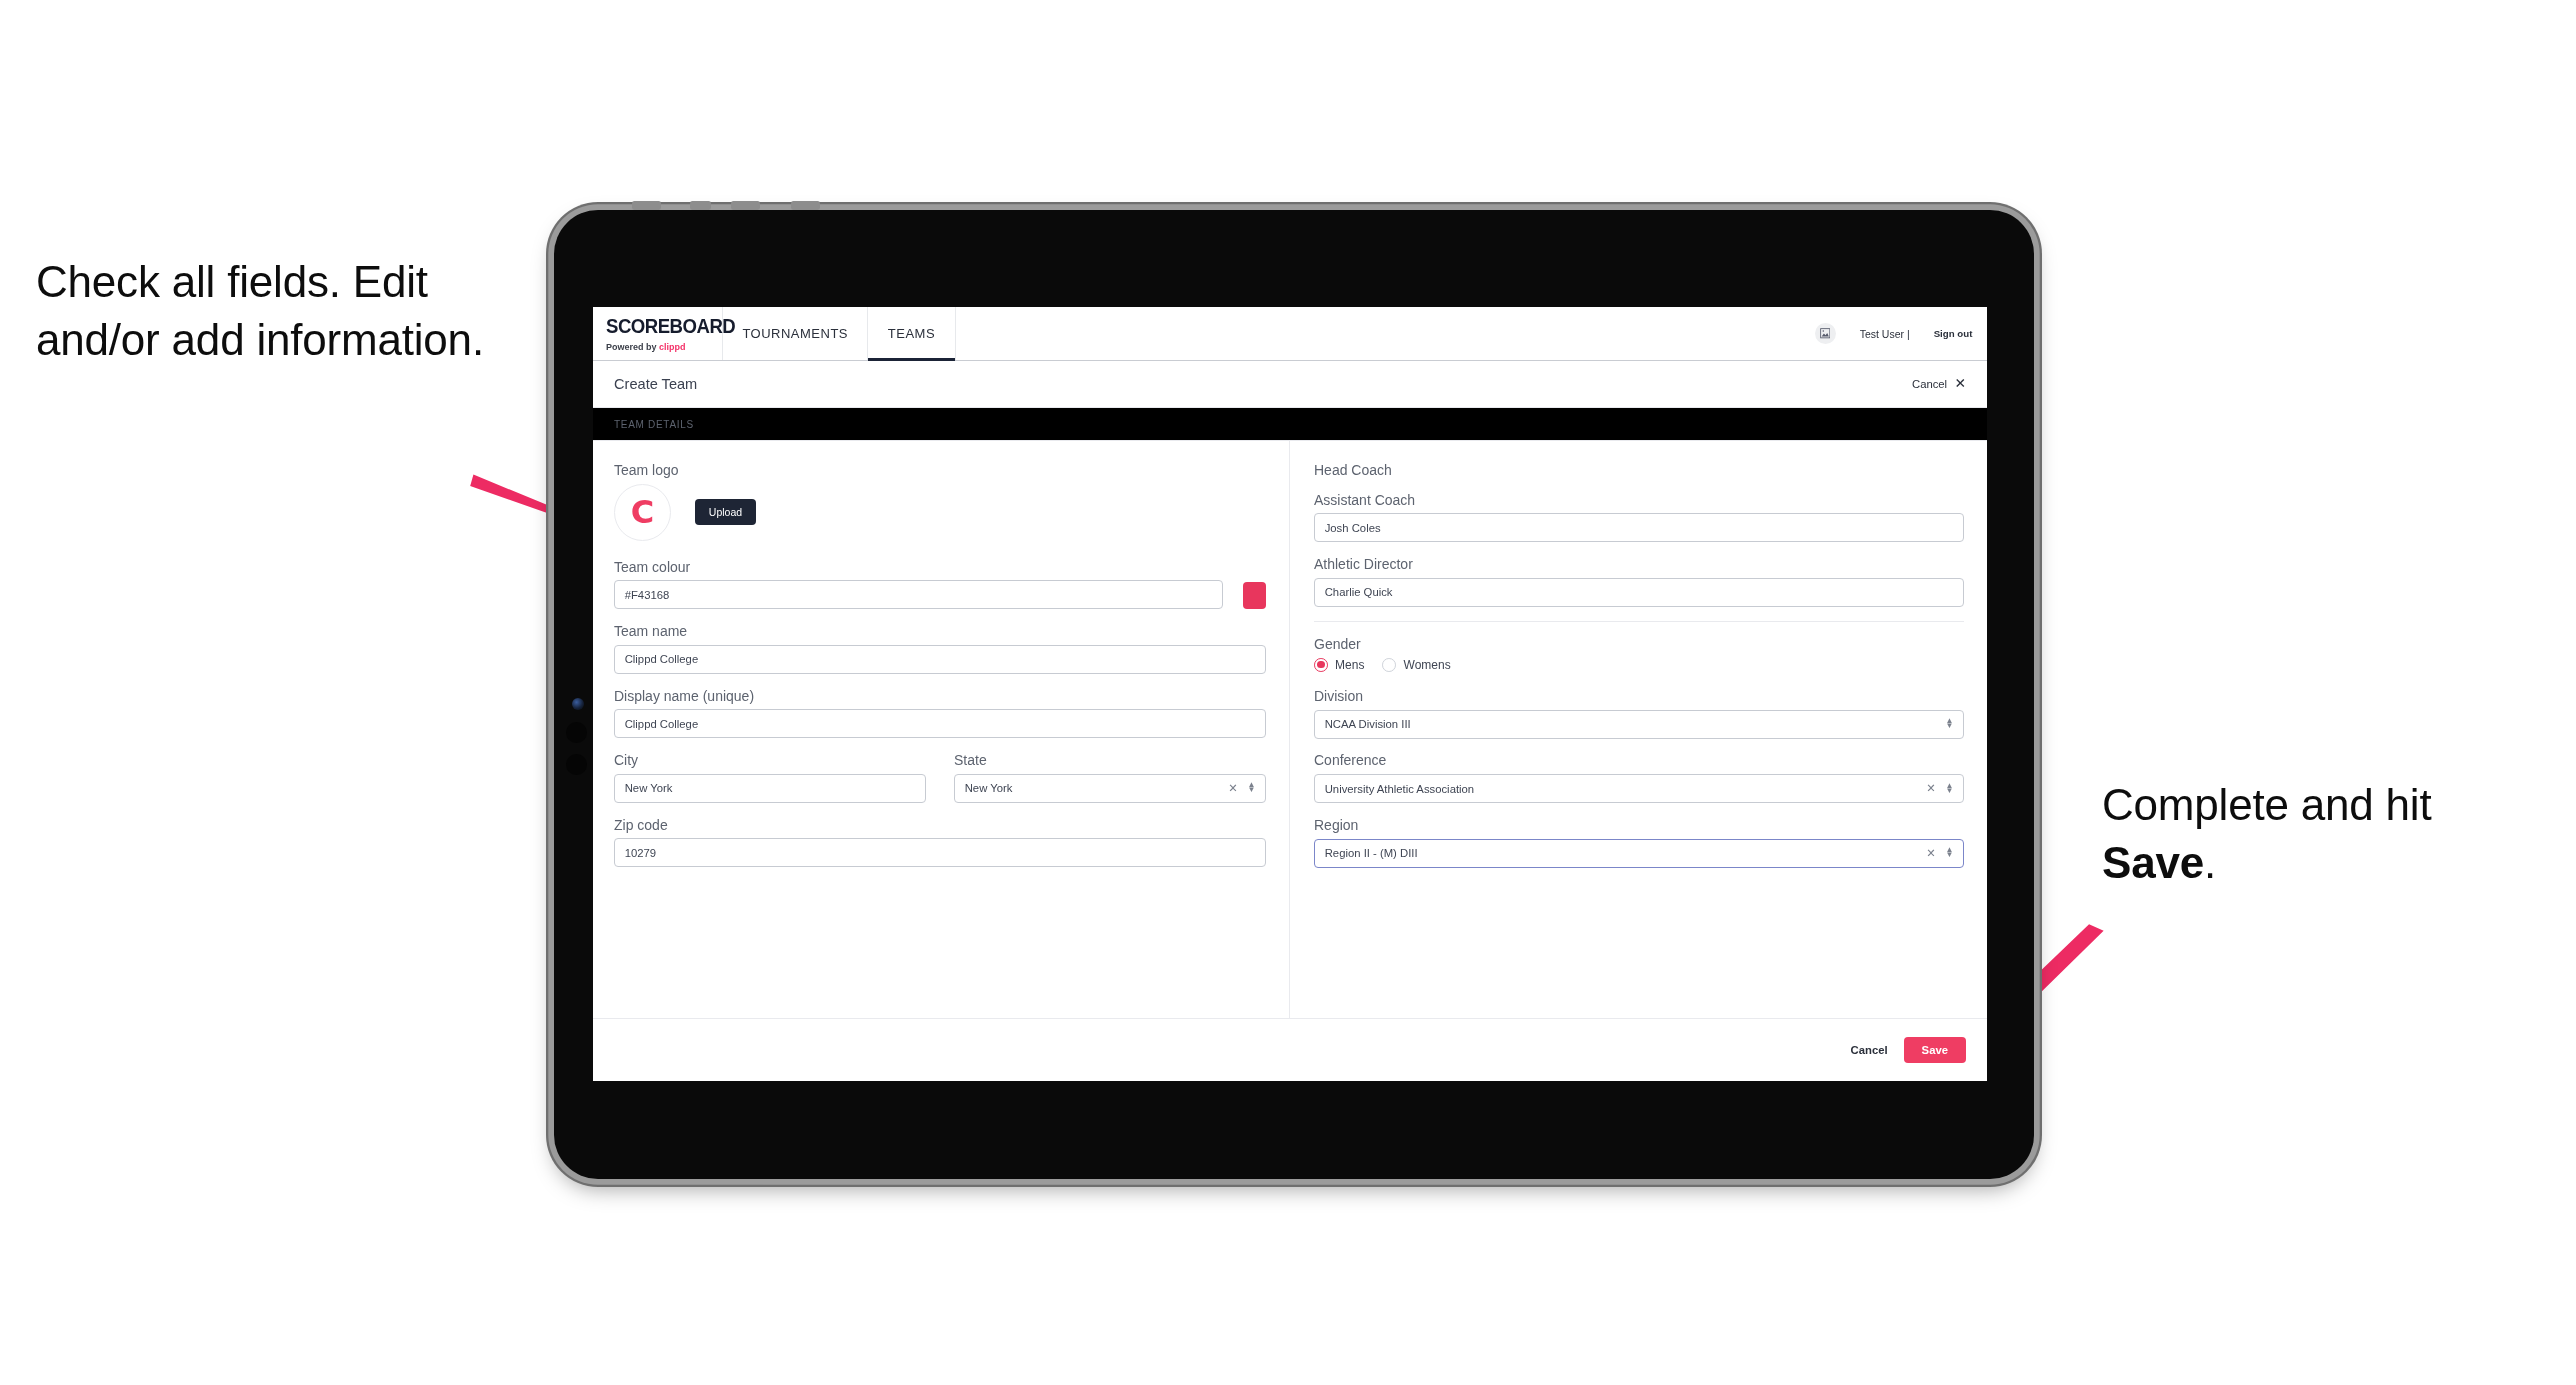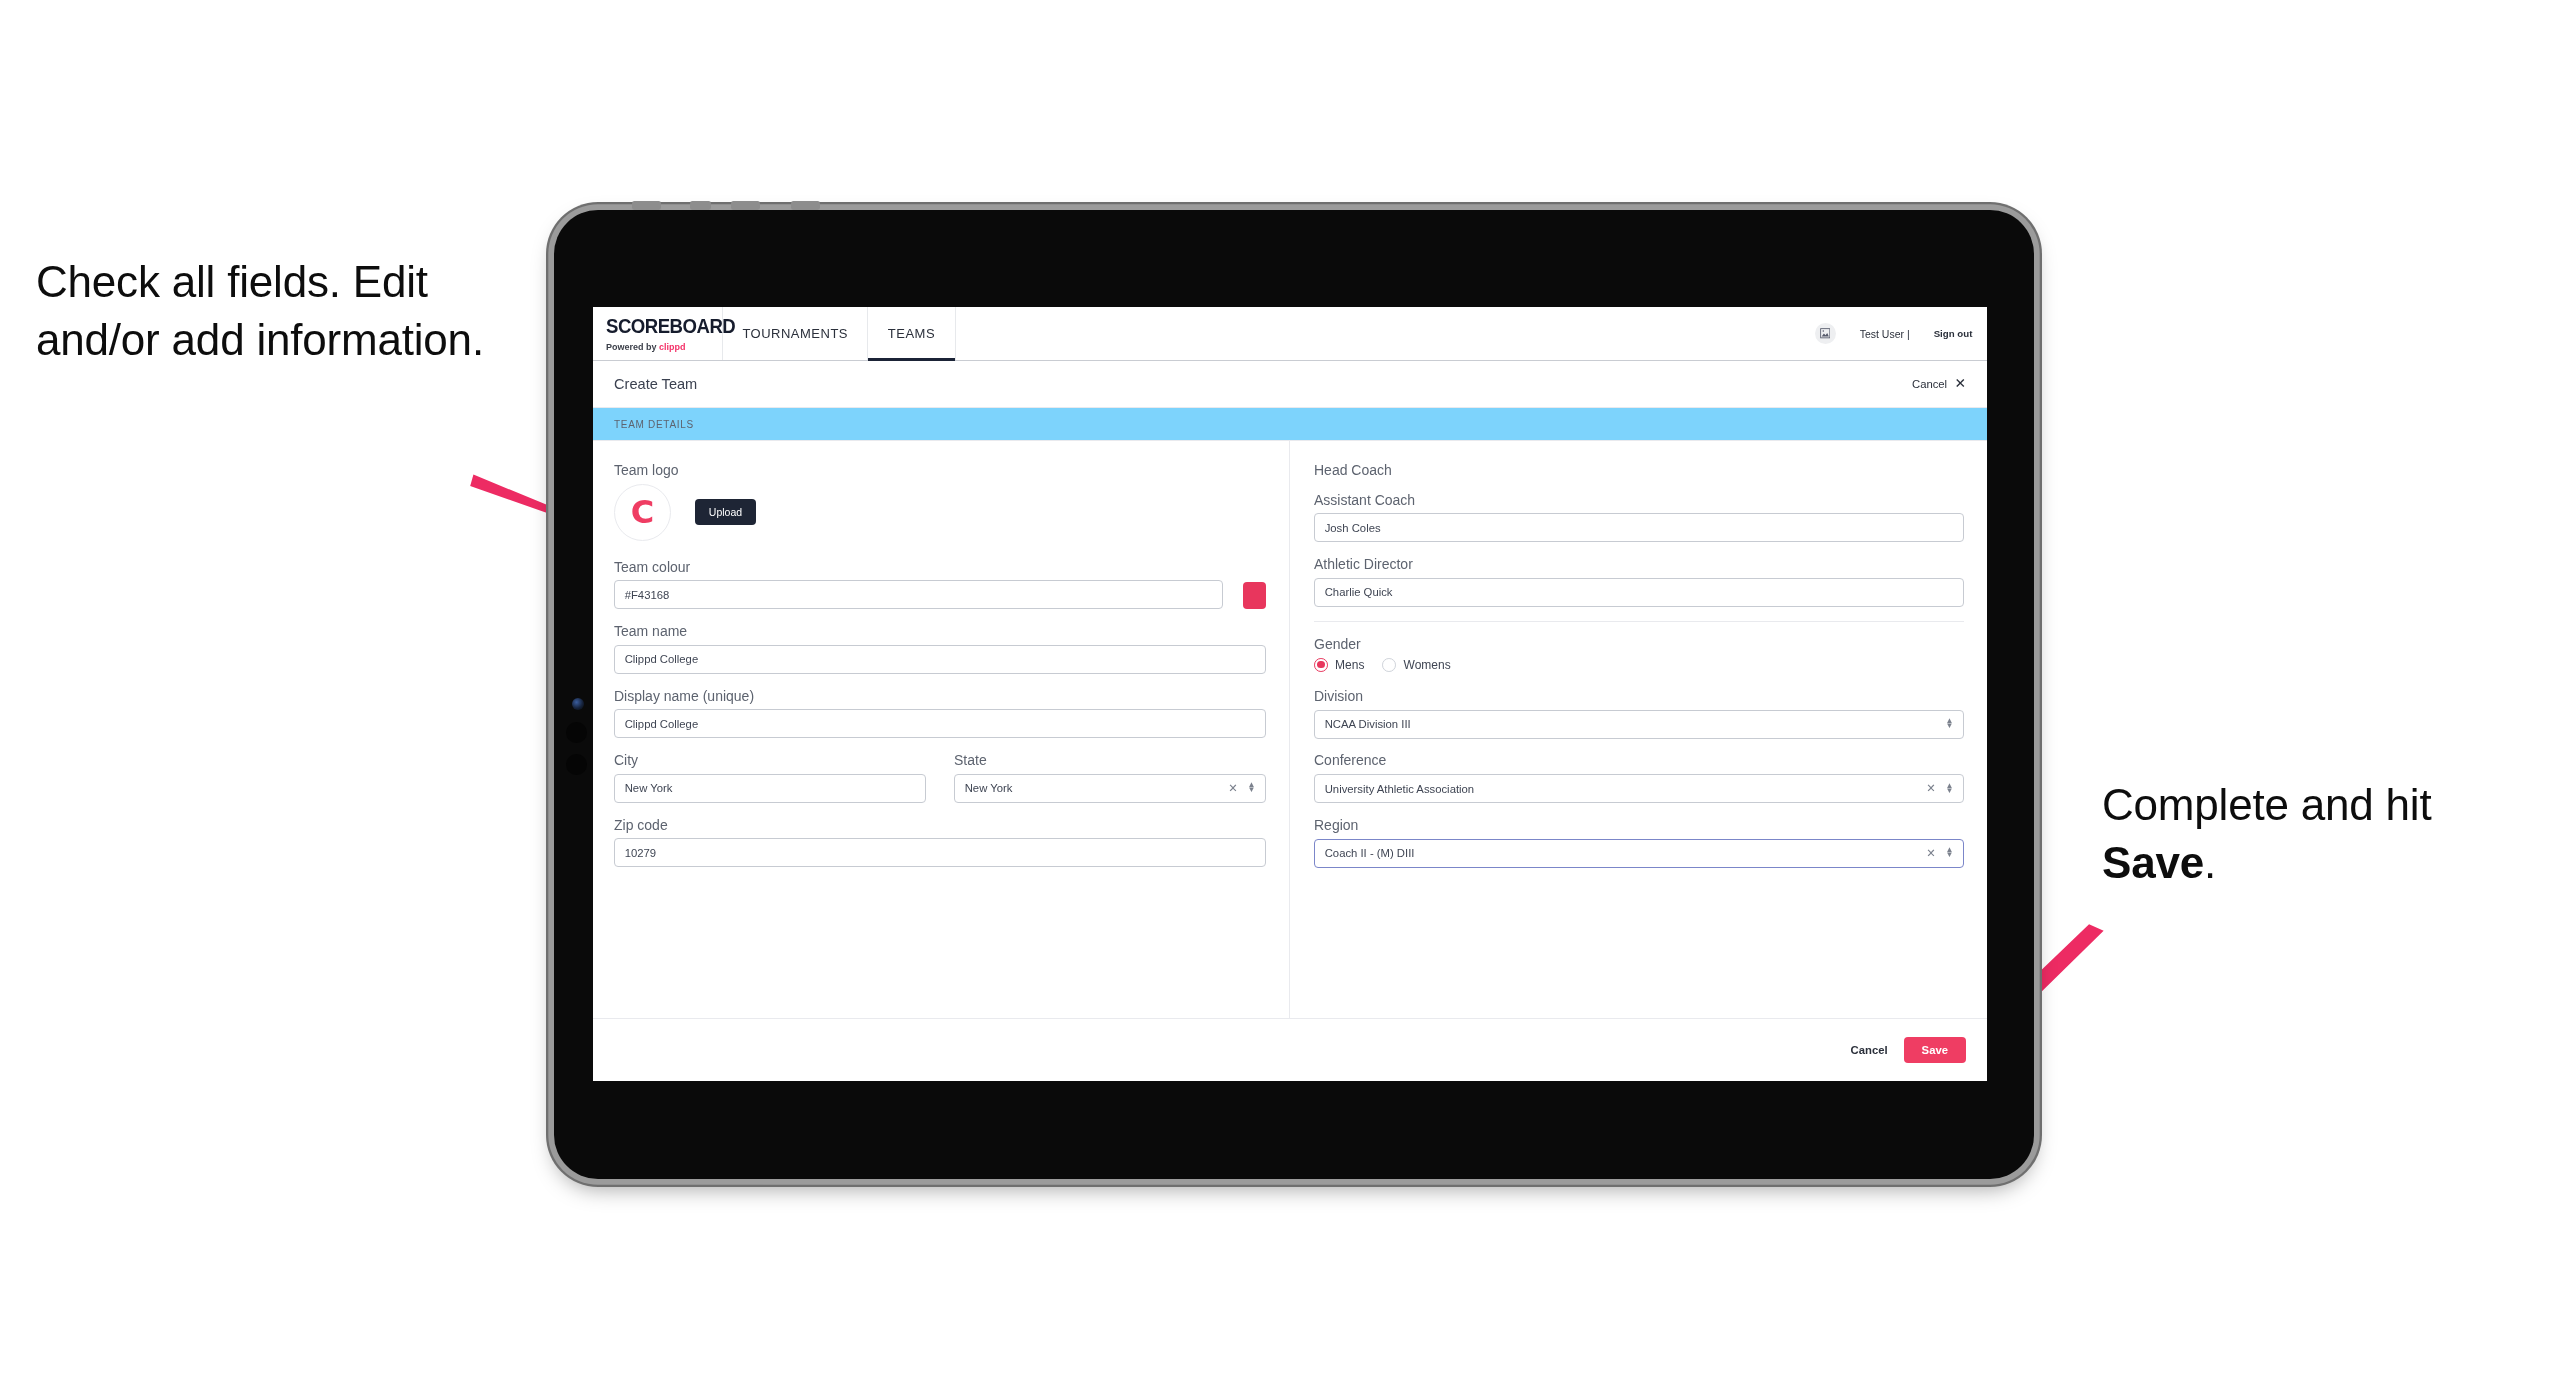--- a/index.html
+++ b/index.html
@@ -56,21 +56,21 @@
   #signout{font-size:9.7px;color:#2b303b;font-weight:700;}
 
   
   #pagehead{height:46px;display:flex;align-items:center;justify-content:space-between;
             padding:0 21px;background:#fff;border-bottom:0.8px solid #e9eaee;}
   #page-title{font-size:14.6px;color:#3b4150;}
   #cancel-top{display:flex;align-items:center;gap:7.3px;font-size:11.3px;color:#2b303b;}
   #cancel-x{font-size:13.8px;line-height:1;color:#2b303b;}
 
   
-  #section-bar{height:32px;background:#7dd3fc;border-bottom:0.8px solid #e9eaee;
+  #section-bar{height:32px;background:#000000;border-bottom:0.8px solid #e9eaee;
                display:flex;align-items:center;padding:0 21px;}
   #section-label{font-size:10px;color:#5d636f;letter-spacing:0.7px;}
 
   
   #formbody{display:flex;height:577px;background:#fff;}
   #col-left{width:697px;padding:21px 23px 0 21px;box-sizing:border-box;border-right:0.8px solid #e9eaee;}
   #col-right{flex:1;padding:21px 23px 0 24px;box-sizing:border-box;}
 
   .flabel{font-size:14px;color:#5d636f;margin-bottom:5.7px;}
   .fieldwrap{margin-bottom:13.8px;}
@@ -299,21 +299,21 @@
                 <span>▲</span>
                 <span>▼</span>
               </span>
           </span>
         </div>
       </div>
 
       <div class="fieldwrap">
         <div class="flabel">Region</div>
         <div class="finput fselect focused">
-          <span>Coach II - (M) DIII</span>
+          <span>Region II - (M) DIII</span>
           <span class="sel-ctrls">
             <span class="x-ico">✕</span>
             <span class="chev">
                 <span>▲</span>
                 <span>▼</span>
               </span>
           </span>
         </div>
       </div>
 

